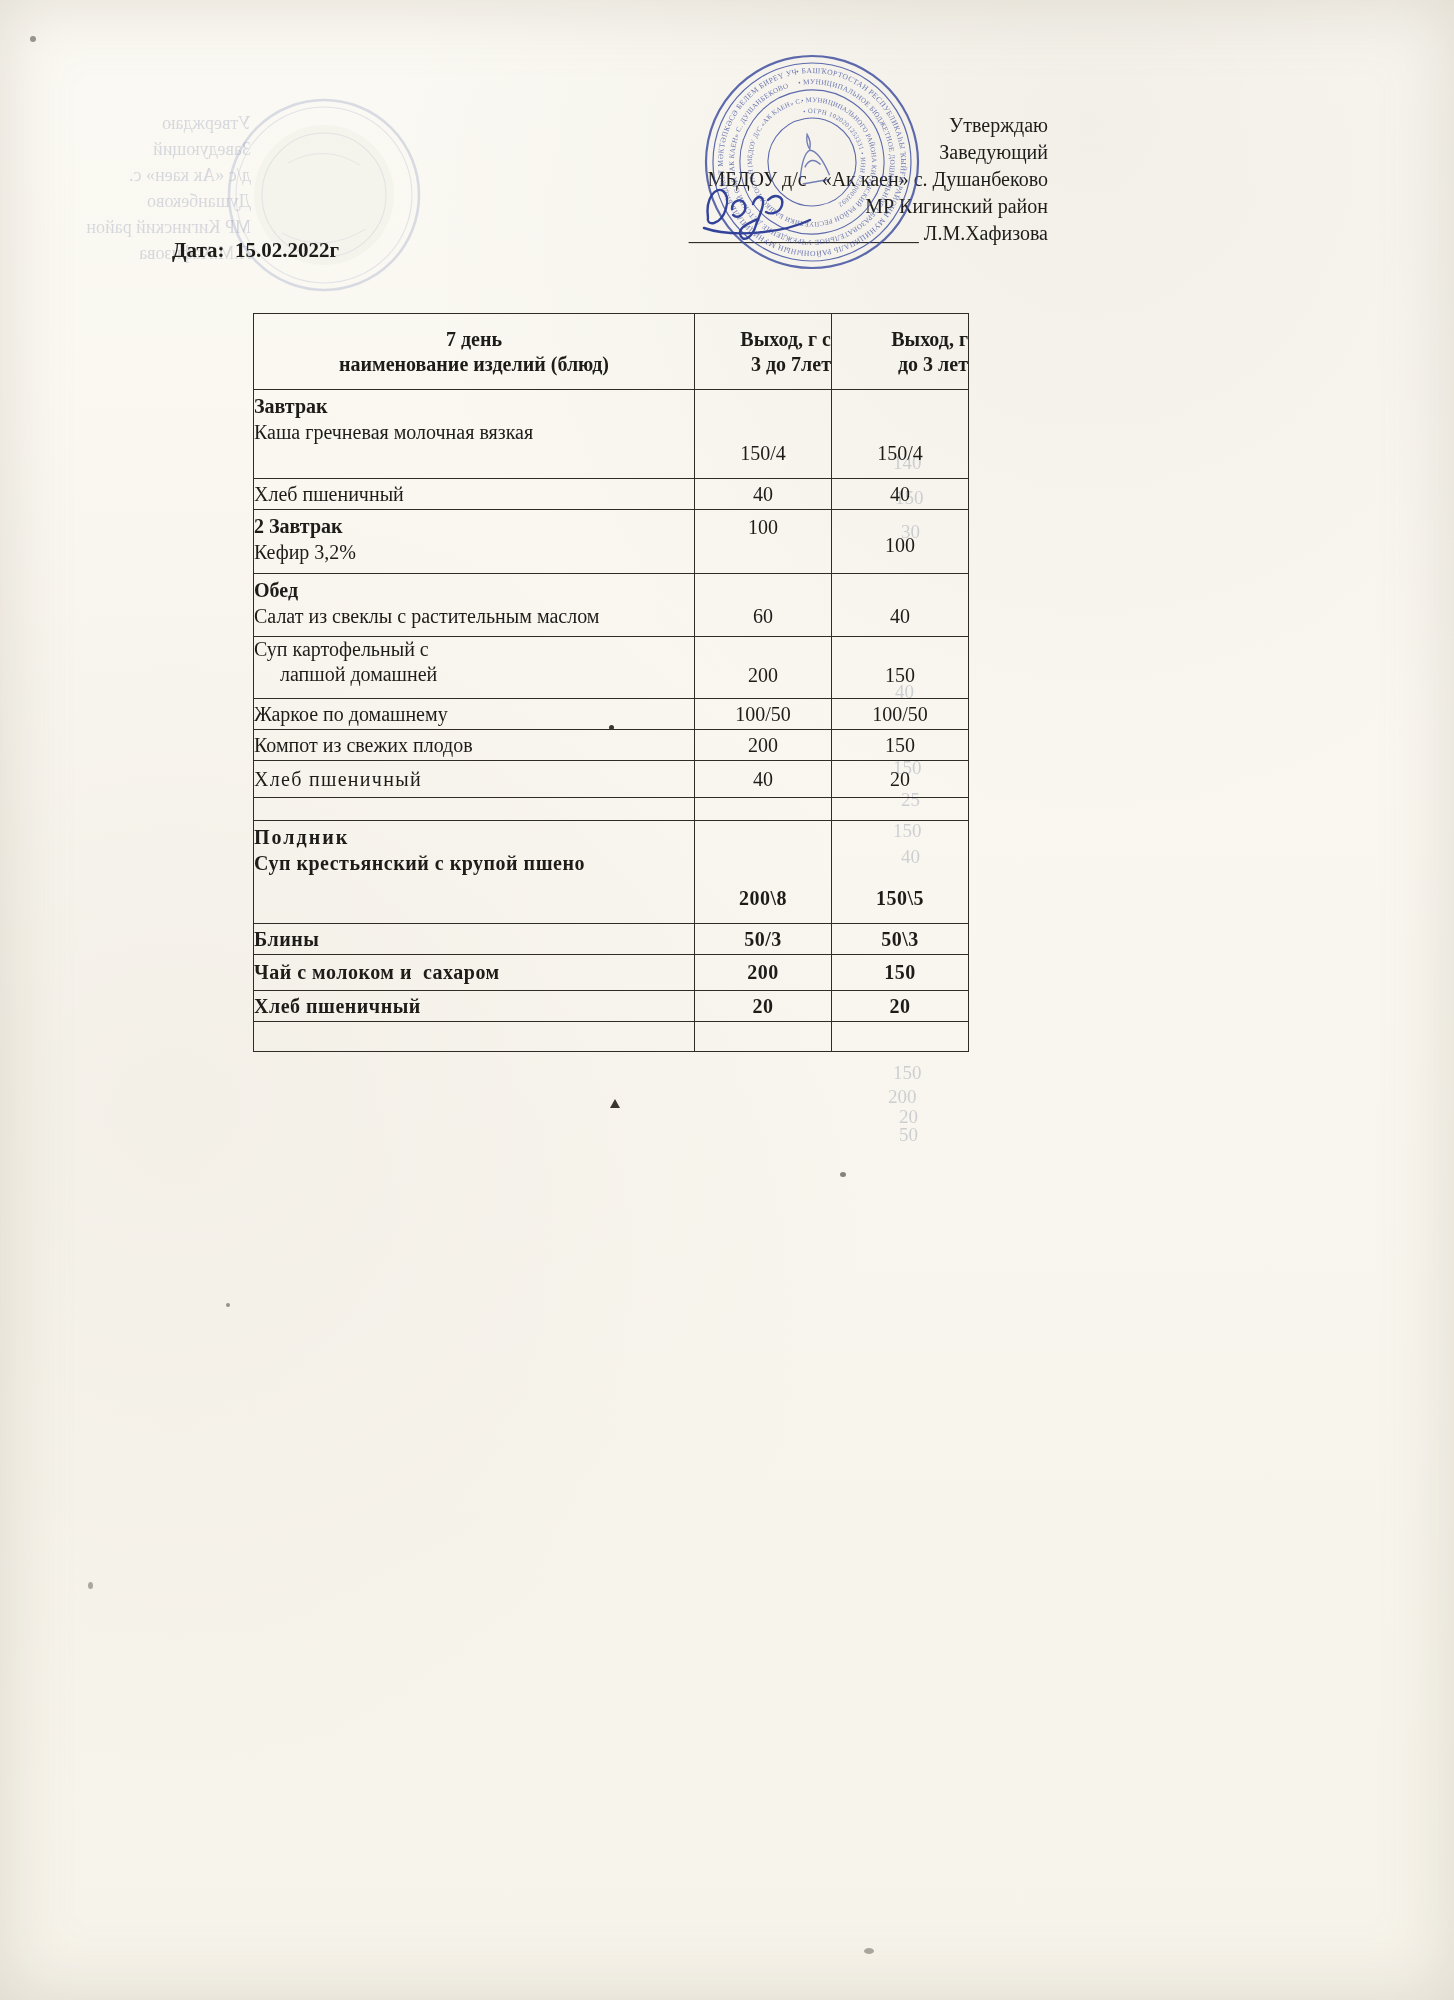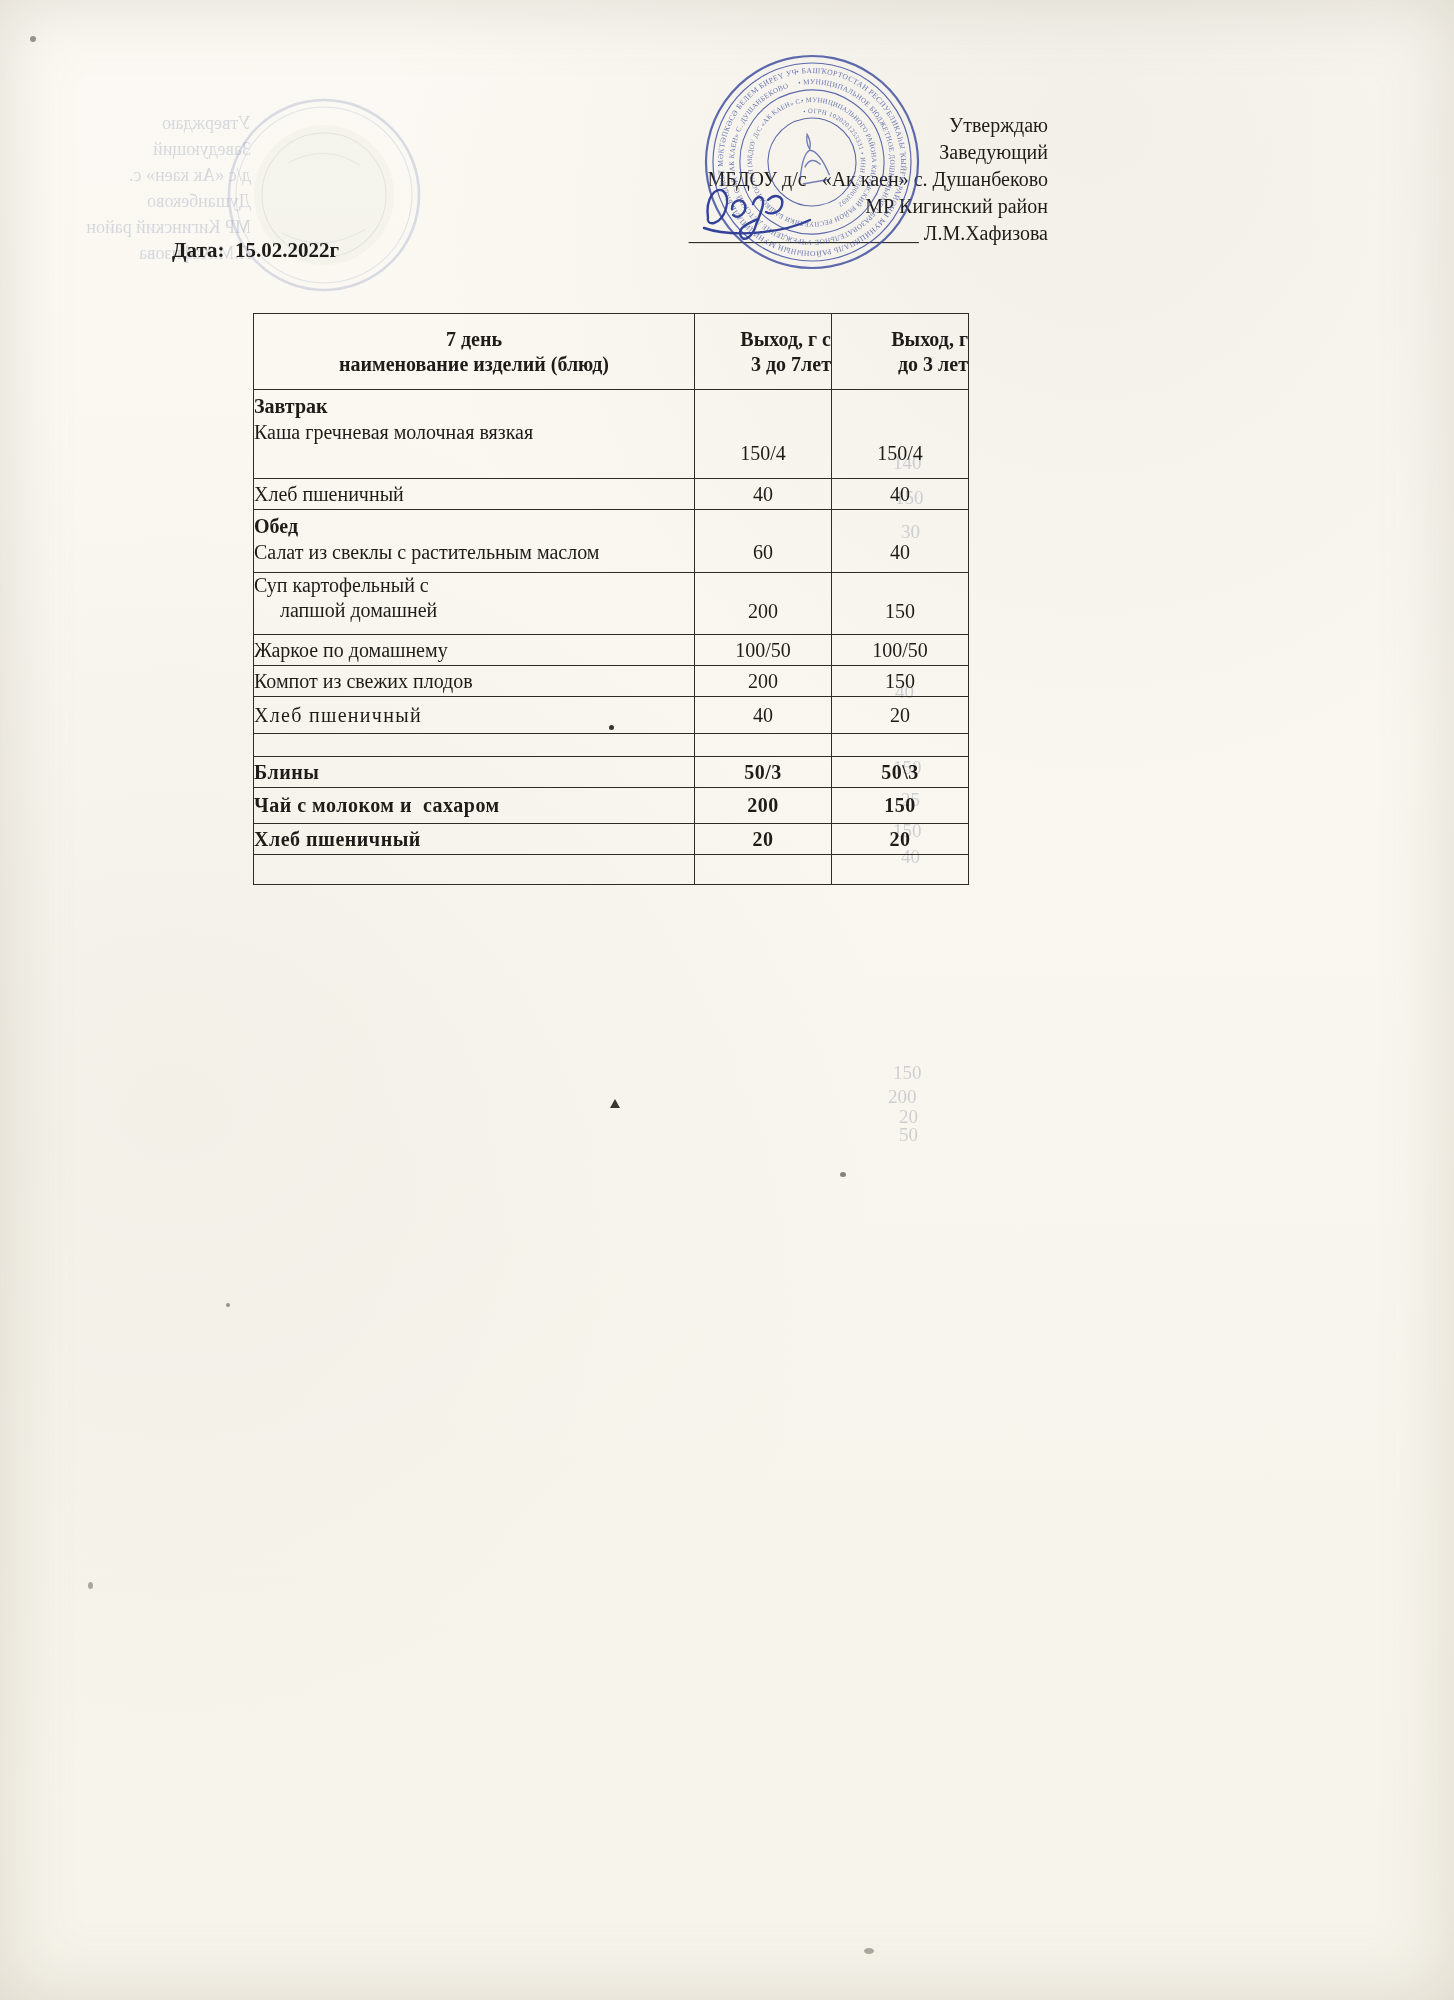--- a/index.html
+++ b/index.html
@@ -192,20 +192,28 @@
 
 
       <tr style="height:31px">
         <td class="c-name">
             <div class="dish" data-bind="table.rows.2.name">Хлеб пшеничный</div>
           </td>
         <td class="c-val" data-bind="table.rows.2.v1">40</td>
         <td class="c-val" data-bind="table.rows.2.v2">40</td>
       </tr>
 
+      <tr class="sec vt" style="height:64px">
+        <td class="c-name">
+          <div class="sec-title" data-bind="table.rows.3.title">2 Завтрак</div>
+          <div class="dish" data-bind="table.rows.3.name">Кефир 3,2%</div>
+        </td>
+        <td class="c-val" data-bind="table.rows.3.v1">100</td>
+        <td class="c-val low" data-bind="table.rows.3.v2">100</td>
+      </tr>
 
       <tr class="sec vb2" style="height:63px">
         <td class="c-name">
           <div class="sec-title" data-bind="table.rows.4.title">Обед</div>
           <div class="dish" data-bind="table.rows.4.name">Салат из свеклы с растительным маслом</div>
         </td>
         <td class="c-val" data-bind="table.rows.4.v1">60</td>
         <td class="c-val" data-bind="table.rows.4.v2">40</td>
       </tr>
 
@@ -243,20 +251,28 @@
       </tr>
 
       <tr style="height:23px">
         <td class="c-name">
             <div class="dish" data-bind="table.rows.9.name"></div>
           </td>
         <td class="c-val" data-bind="table.rows.9.v1"></td>
         <td class="c-val" data-bind="table.rows.9.v2"></td>
       </tr>
 
+      <tr class="sec vb bld" style="height:103px">
+        <td class="c-name">
+          <div class="sec-title" data-bind="table.rows.10.title">Полдник</div>
+          <div class="dish" data-bind="table.rows.10.name">Суп крестьянский с крупой пшено</div>
+        </td>
+        <td class="c-val" data-bind="table.rows.10.v1">200\8</td>
+        <td class="c-val" data-bind="table.rows.10.v2">150\5</td>
+      </tr>
 
       <tr class="bld" style="height:31px">
         <td class="c-name">
             <div class="dish" data-bind="table.rows.11.name">Блины</div>
           </td>
         <td class="c-val" data-bind="table.rows.11.v1">50/3</td>
         <td class="c-val" data-bind="table.rows.11.v2">50\3</td>
       </tr>
 
       <tr class="bld" style="height:36px">

